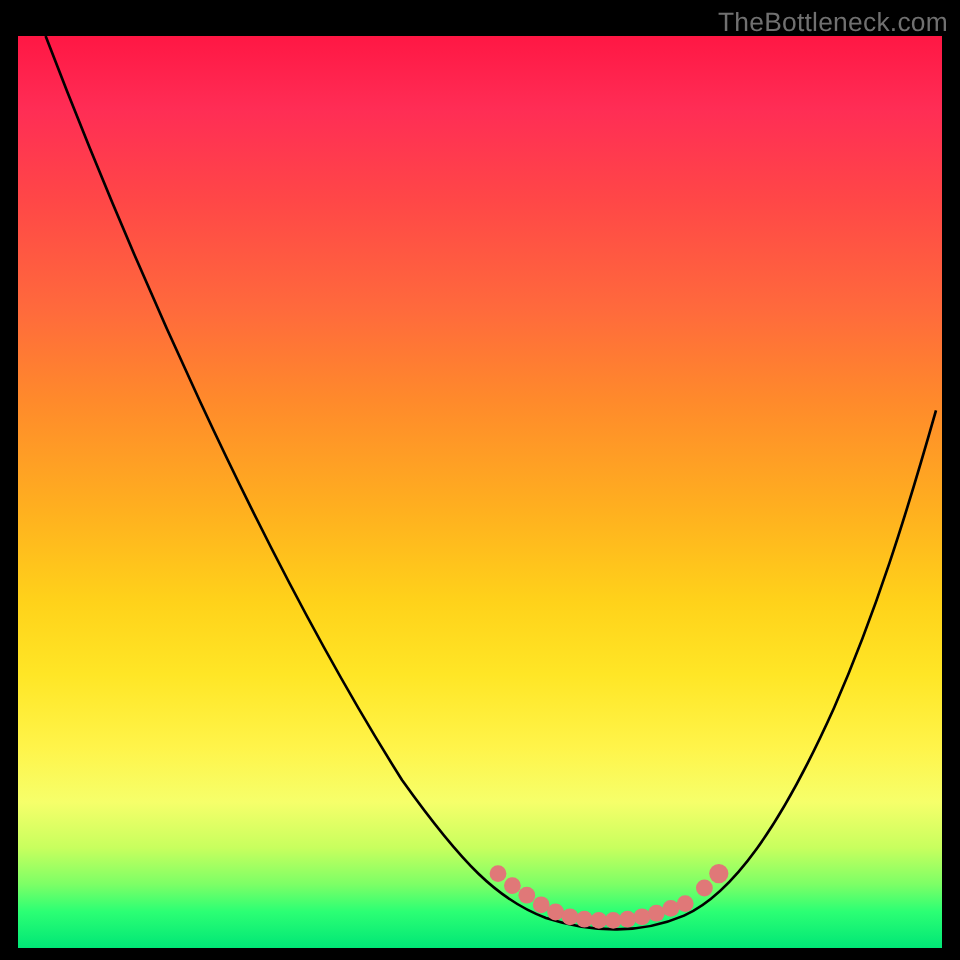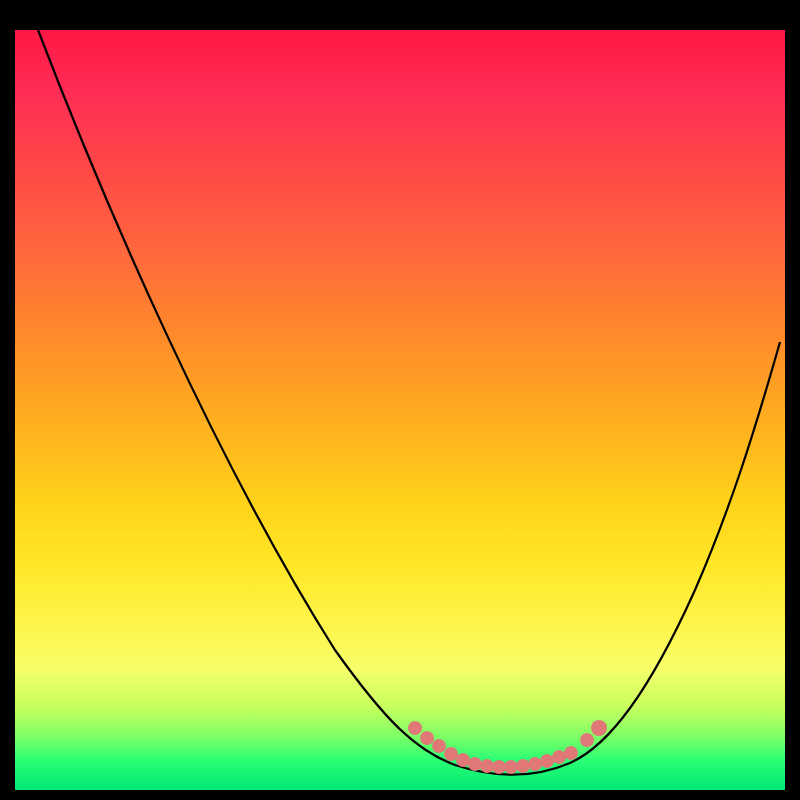--- a/index.html
+++ b/index.html
@@ -91,13 +91,14 @@
       <circle cx="508" cy="736" r="7"></circle>
       <circle cx="520" cy="734" r="7"></circle>
       <circle cx="532" cy="731" r="7"></circle>
       <circle cx="544" cy="727" r="7"></circle>
       <circle cx="556" cy="723" r="7"></circle>
       <circle cx="572" cy="710" r="7"></circle>
       <circle cx="584" cy="698" r="8"></circle>
     </g>
   </svg>
 
+  <div class="watermark">TheBottleneck.com</div>
 </div>
 
 </body></html>

